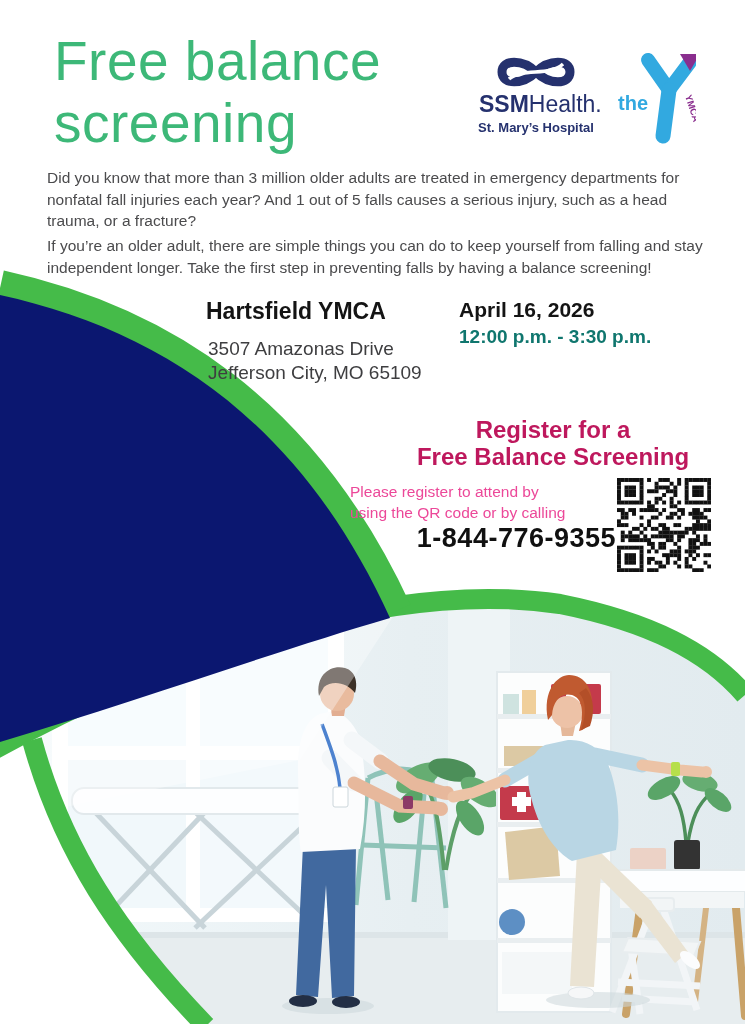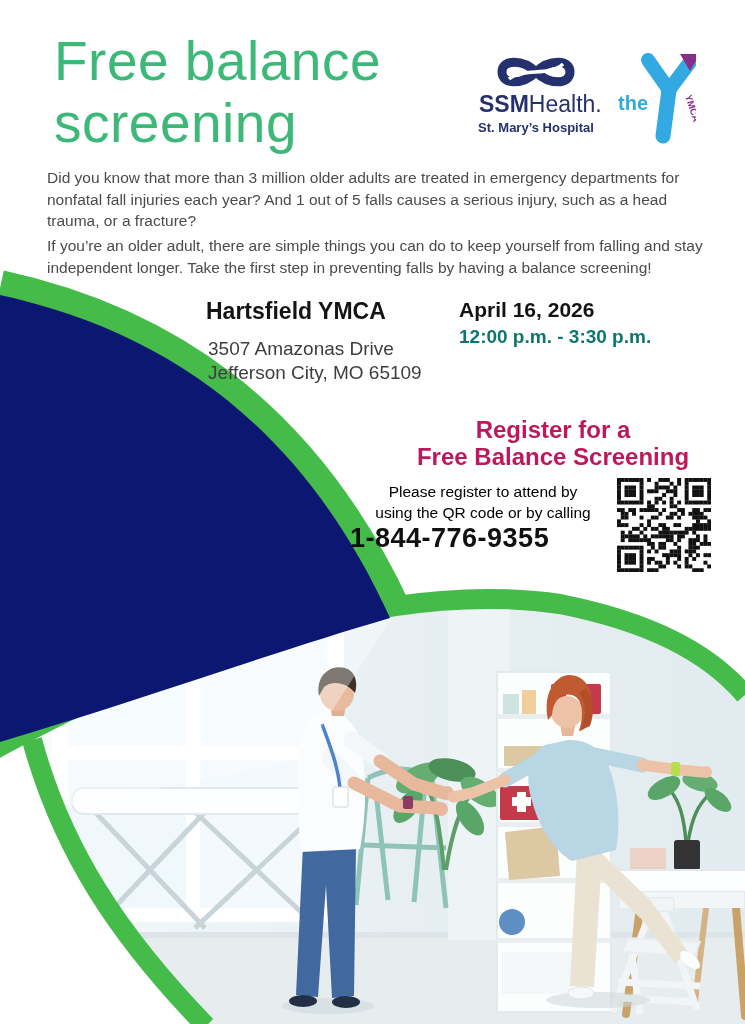--- a/index.html
+++ b/index.html
@@ -11,23 +11,23 @@
          color:#3db878;letter-spacing:.5px;}
   .para{left:47px;width:668px;font-size:15.5px;line-height:21.5px;color:#4b4b4d;white-space:normal;}
   .p1{top:167px;}
   .p2{top:235px;}
   .venue{left:206px;top:298px;font-size:23px;font-weight:700;color:#141414;}
   .address{left:208px;top:337px;font-size:19px;line-height:24px;color:#3e3e40;}
   .date{left:459px;top:298px;font-size:21px;font-weight:700;color:#141414;}
   .time{left:459px;top:326px;font-size:19px;font-weight:700;color:#0f766e;}
   .reg-heading{left:378px;top:416px;width:350px;text-align:center;font-size:24px;
                line-height:27px;font-weight:700;color:#be185d;}
-  .reg-note{left:350px;top:481px;width:266px;text-align:center;font-size:15.5px;
-            line-height:21px;color:#000000;}
-  .phone{left:350px;top:523px;width:266px;text-align:left;font-size:27px;
+  .reg-note{left:350px;top:481px;width:266px;text-align:left;font-size:15.5px;
+            line-height:21px;color:#ec4899;}
+  .phone{left:350px;top:523px;width:266px;text-align:right;font-size:27px;
          font-weight:700;color:#101010;letter-spacing:.5px;}
   .qr{left:617px;top:478px;width:94px;height:94px;}
   .ssm-logo{left:461px;top:50px;width:152px;height:92px;}
   .y-logo{left:618px;top:48px;width:78px;height:102px;}
   svg text{font-family:"Liberation Sans",sans-serif;}
 </style>
 </head>
 <body>
 
 <div class="page">

